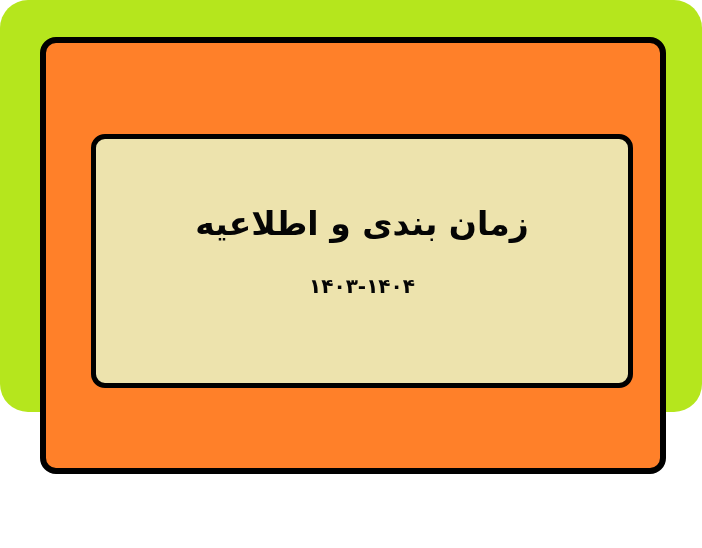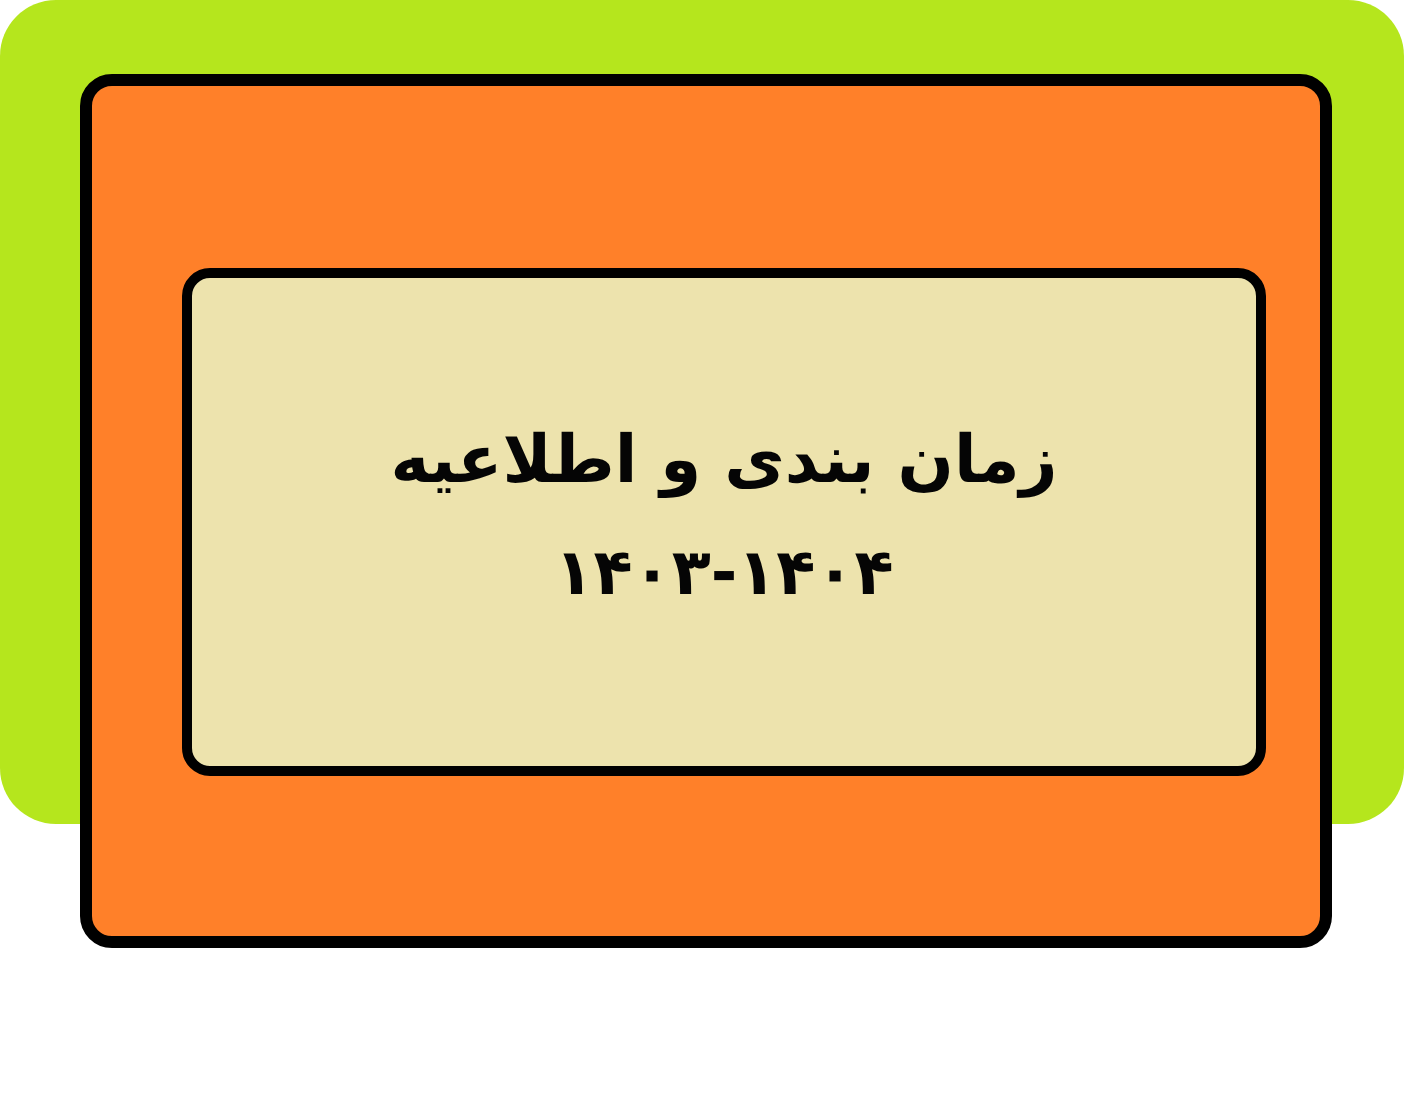--- a/index.html
+++ b/index.html
@@ -65,22 +65,22 @@
     font-weight: 700;
     font-size: 33px;
     line-height: 1.0;
     white-space: nowrap;
     letter-spacing: 0px;
   }
 
   #line-1 { margin: 0 0 20px 0; }
   #line-2 { margin: 0 0 20px 0; }
   #line-3 {
-    margin: 4px;
-    font-size: 32px;
+    margin: 16px;
+    font-size: 20px;
     letter-spacing: 1px;
   }
 </style>
 </head>
 <body>
 
 <div id="slide-root">
 
   <div id="outer-panel">
 

